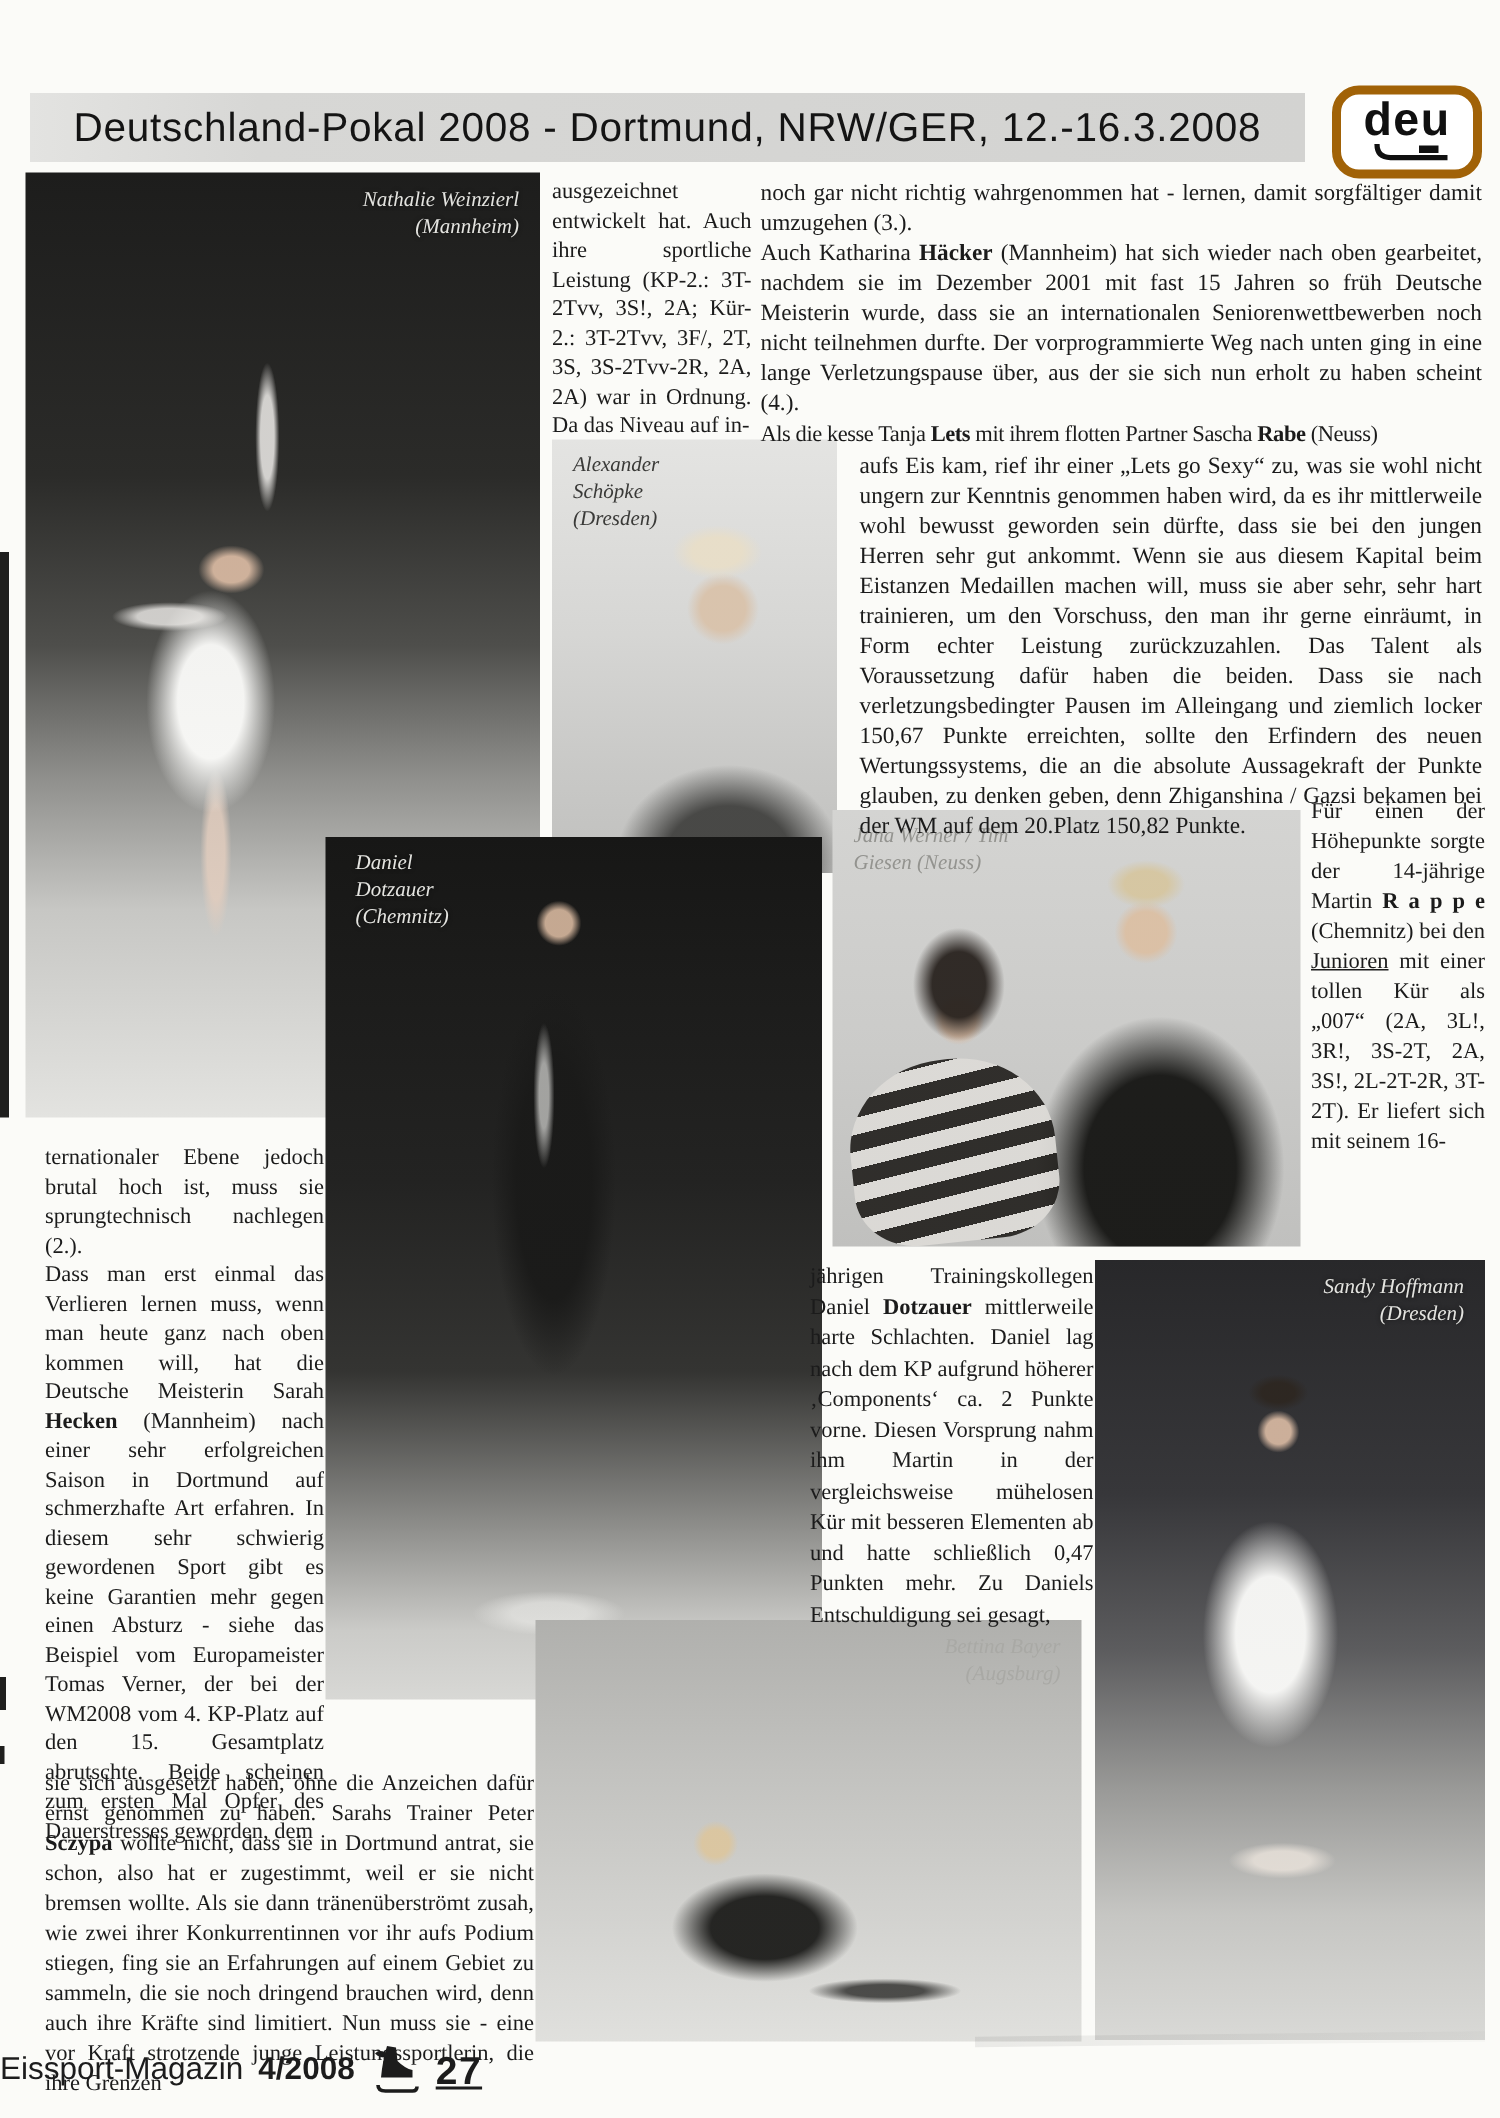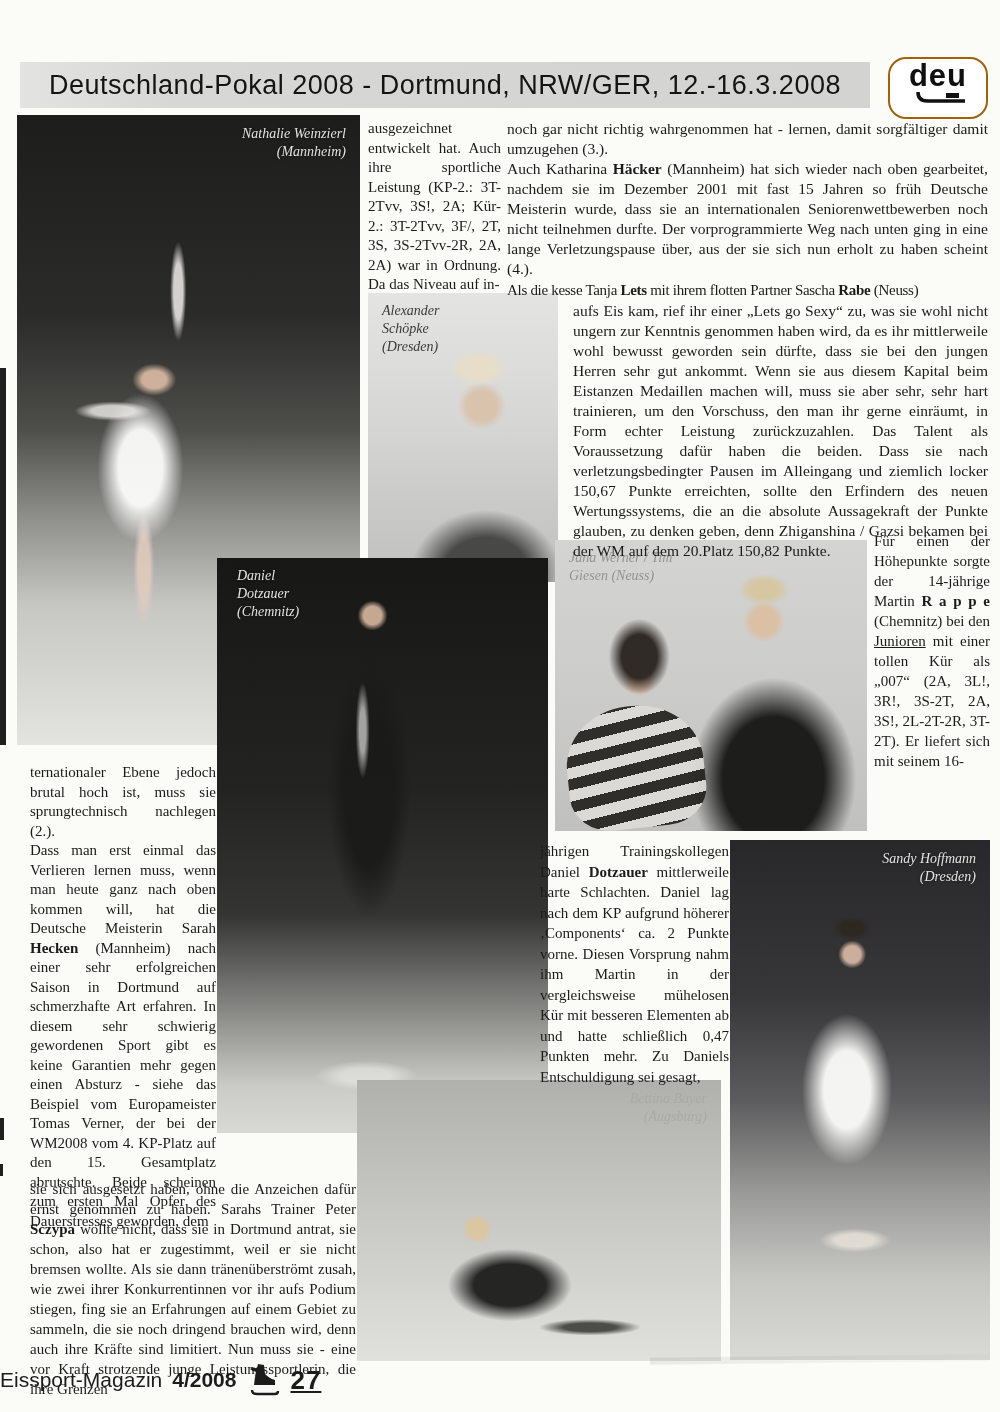--- a/index.html
+++ b/index.html
@@ -9,21 +9,21 @@
   .edge{position:absolute;left:0;background:#1f1f1e;}
   .e1{top:368px;width:6px;height:377px;}
   .e2{top:1118px;width:4px;height:22px;}
   .e3{top:1164px;width:3px;height:12px;}
   
   .header-bar{position:absolute;left:20px;top:62px;width:850px;height:46px;
       background:linear-gradient(90deg,#e3e3e1 0%,#d7d7d5 18%,#d3d3d1 100%);}
   .title{font-family:"Liberation Sans",sans-serif;font-size:27px;letter-spacing:.5px;
       color:#141414;text-align:center;line-height:46px;white-space:nowrap;}
   .deu-logo{position:absolute;left:888px;top:57px;width:100px;height:62px;background:#fff;
-      border:2px solid #a16207;border-radius:18px;box-sizing:border-box;text-align:center;}
+      border:6px solid #a16207;border-radius:18px;box-sizing:border-box;text-align:center;}
   .deu-text{font-family:"Liberation Sans",sans-serif;font-weight:bold;font-size:31px;
       line-height:34px;letter-spacing:1px;color:#101010;}
   .deu-blade{display:block;margin:-2px auto 0;}
   
   .photo{position:absolute;overflow:hidden;}
   .p-weinzierl{left:17px;top:115px;width:343px;height:630px;background:
       radial-gradient(ellipse 22px 16px at 40% 42%, rgba(214,183,160,.95) 55%, rgba(214,183,160,0) 100%),
       radial-gradient(ellipse 10px 62px at 47% 28%, rgba(240,238,235,.85) 45%, rgba(240,238,235,0) 80%),
       radial-gradient(ellipse 48px 12px at 28% 47%, rgba(240,238,235,.8) 45%, rgba(240,238,235,0) 80%),
       radial-gradient(ellipse 55px 95px at 36% 56%, rgba(252,252,250,.95) 40%, rgba(252,252,250,0) 78%),

